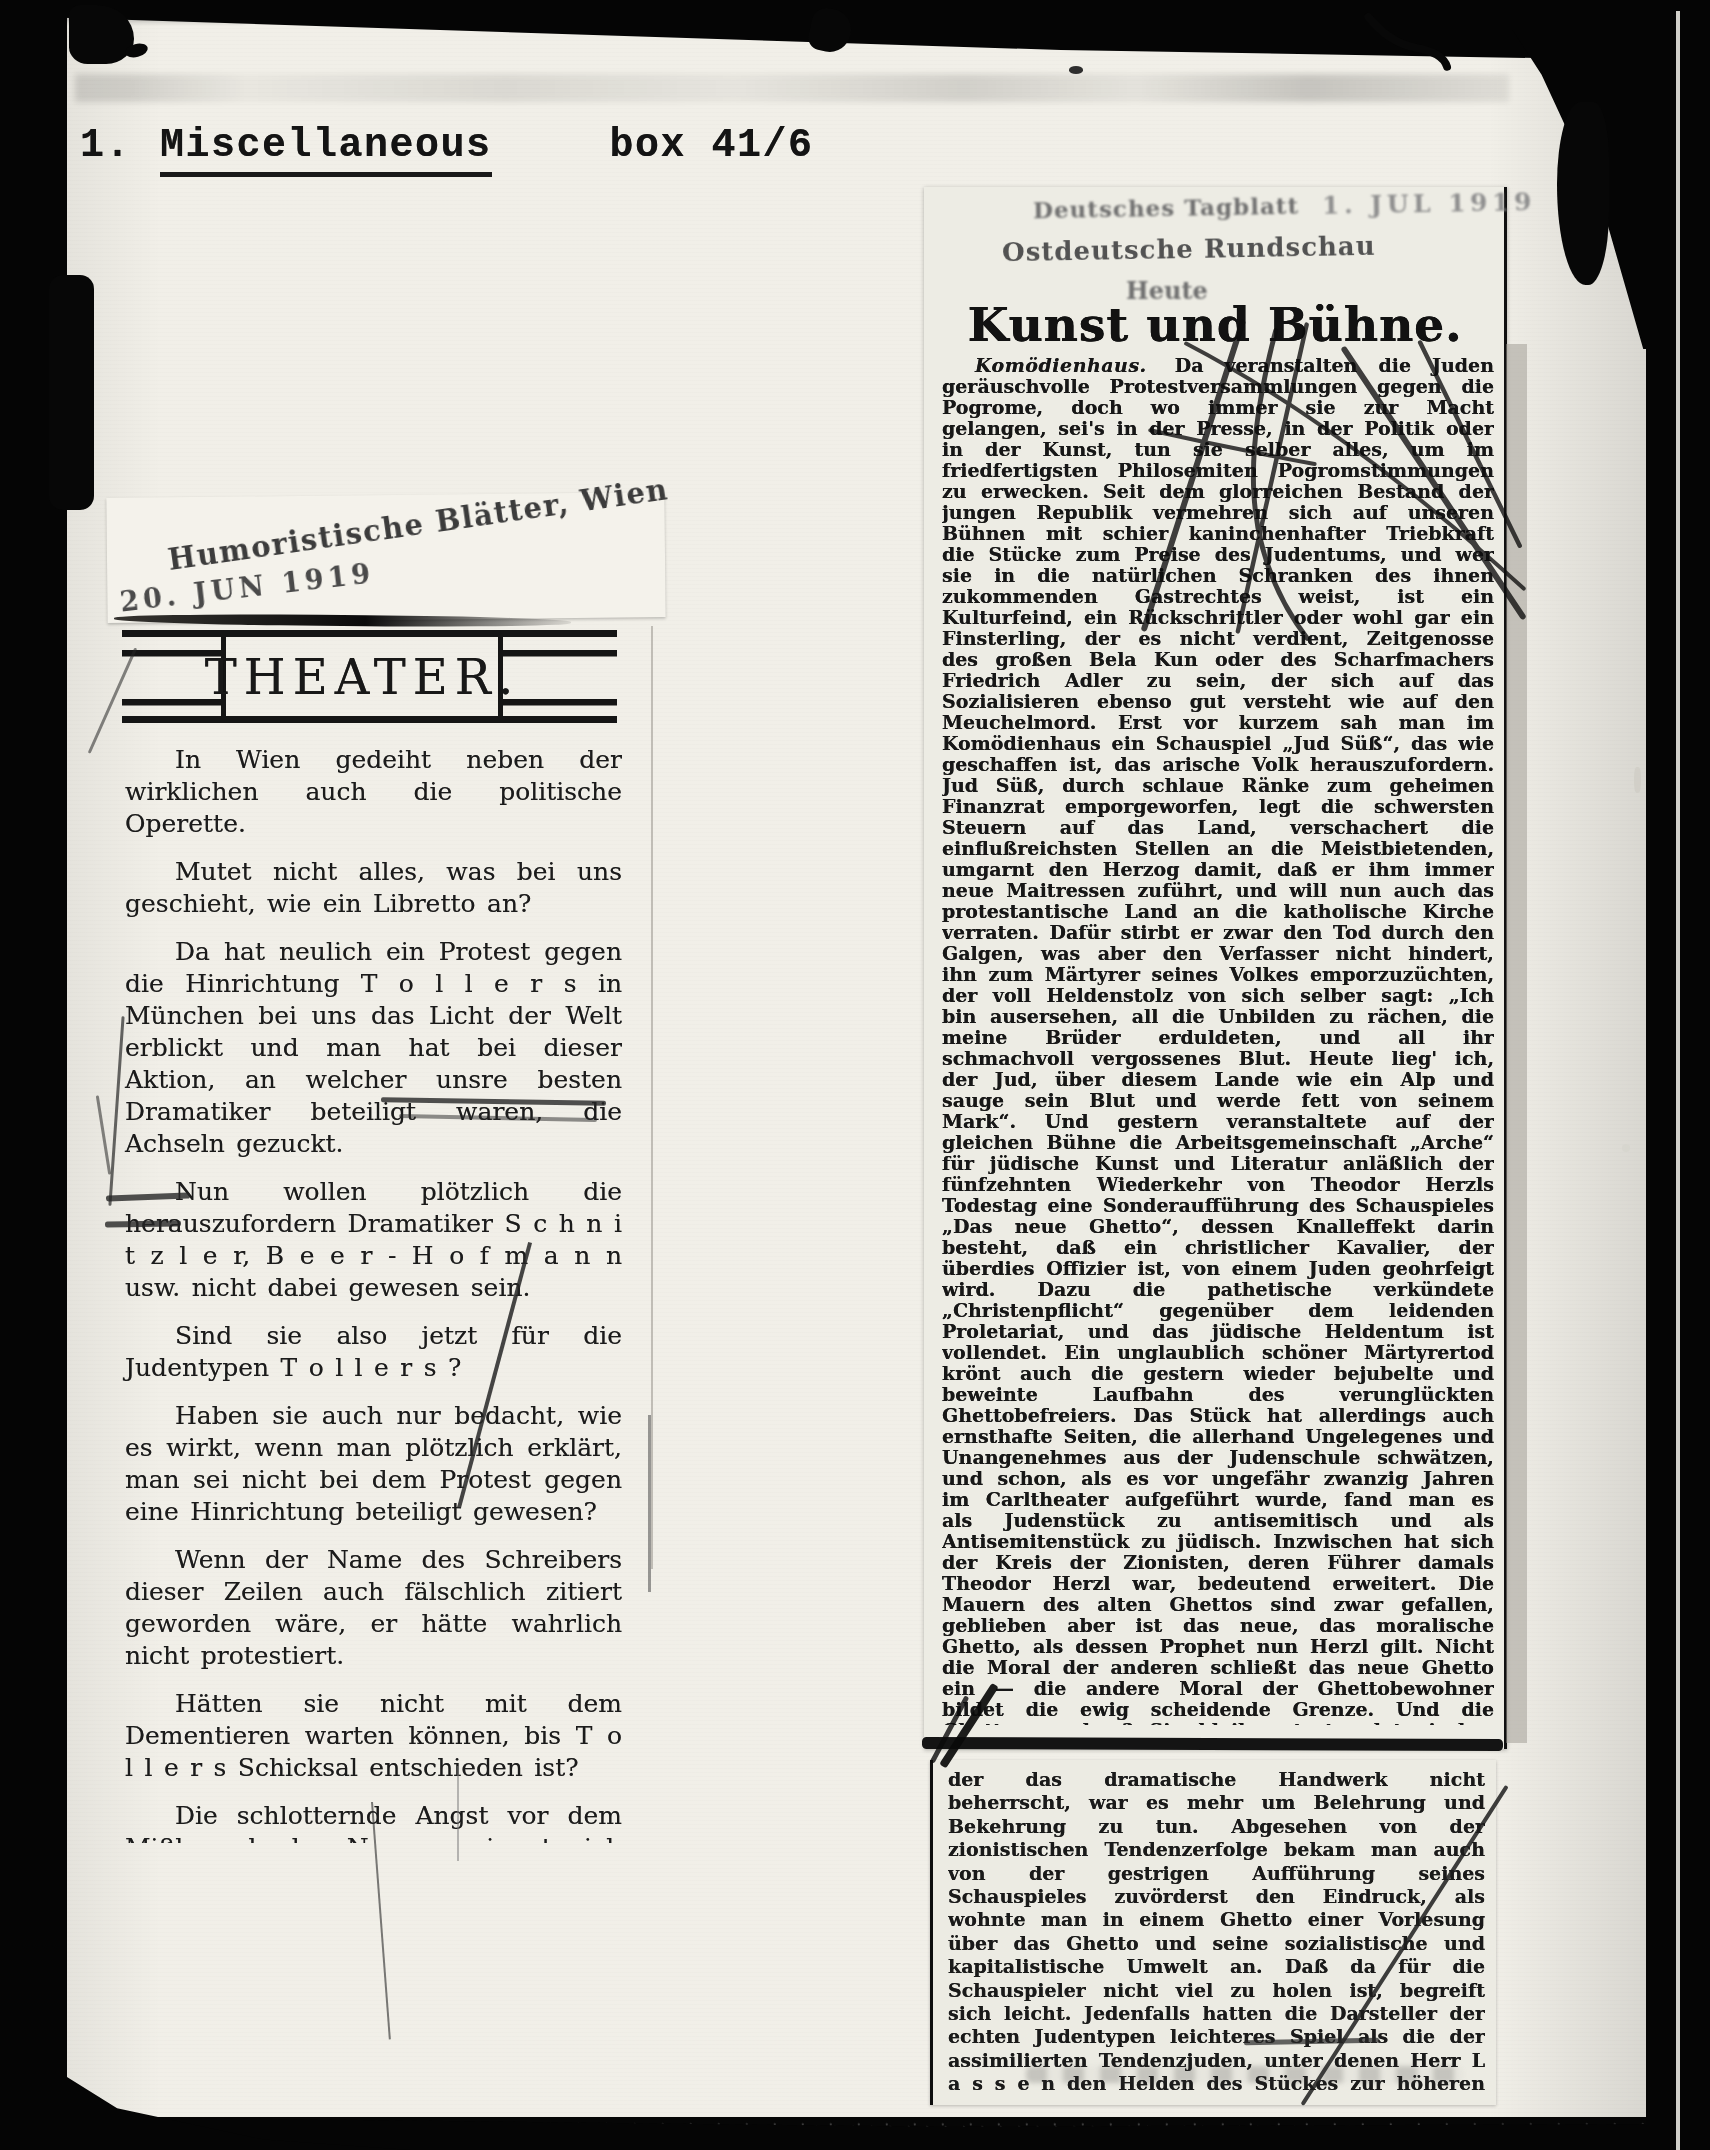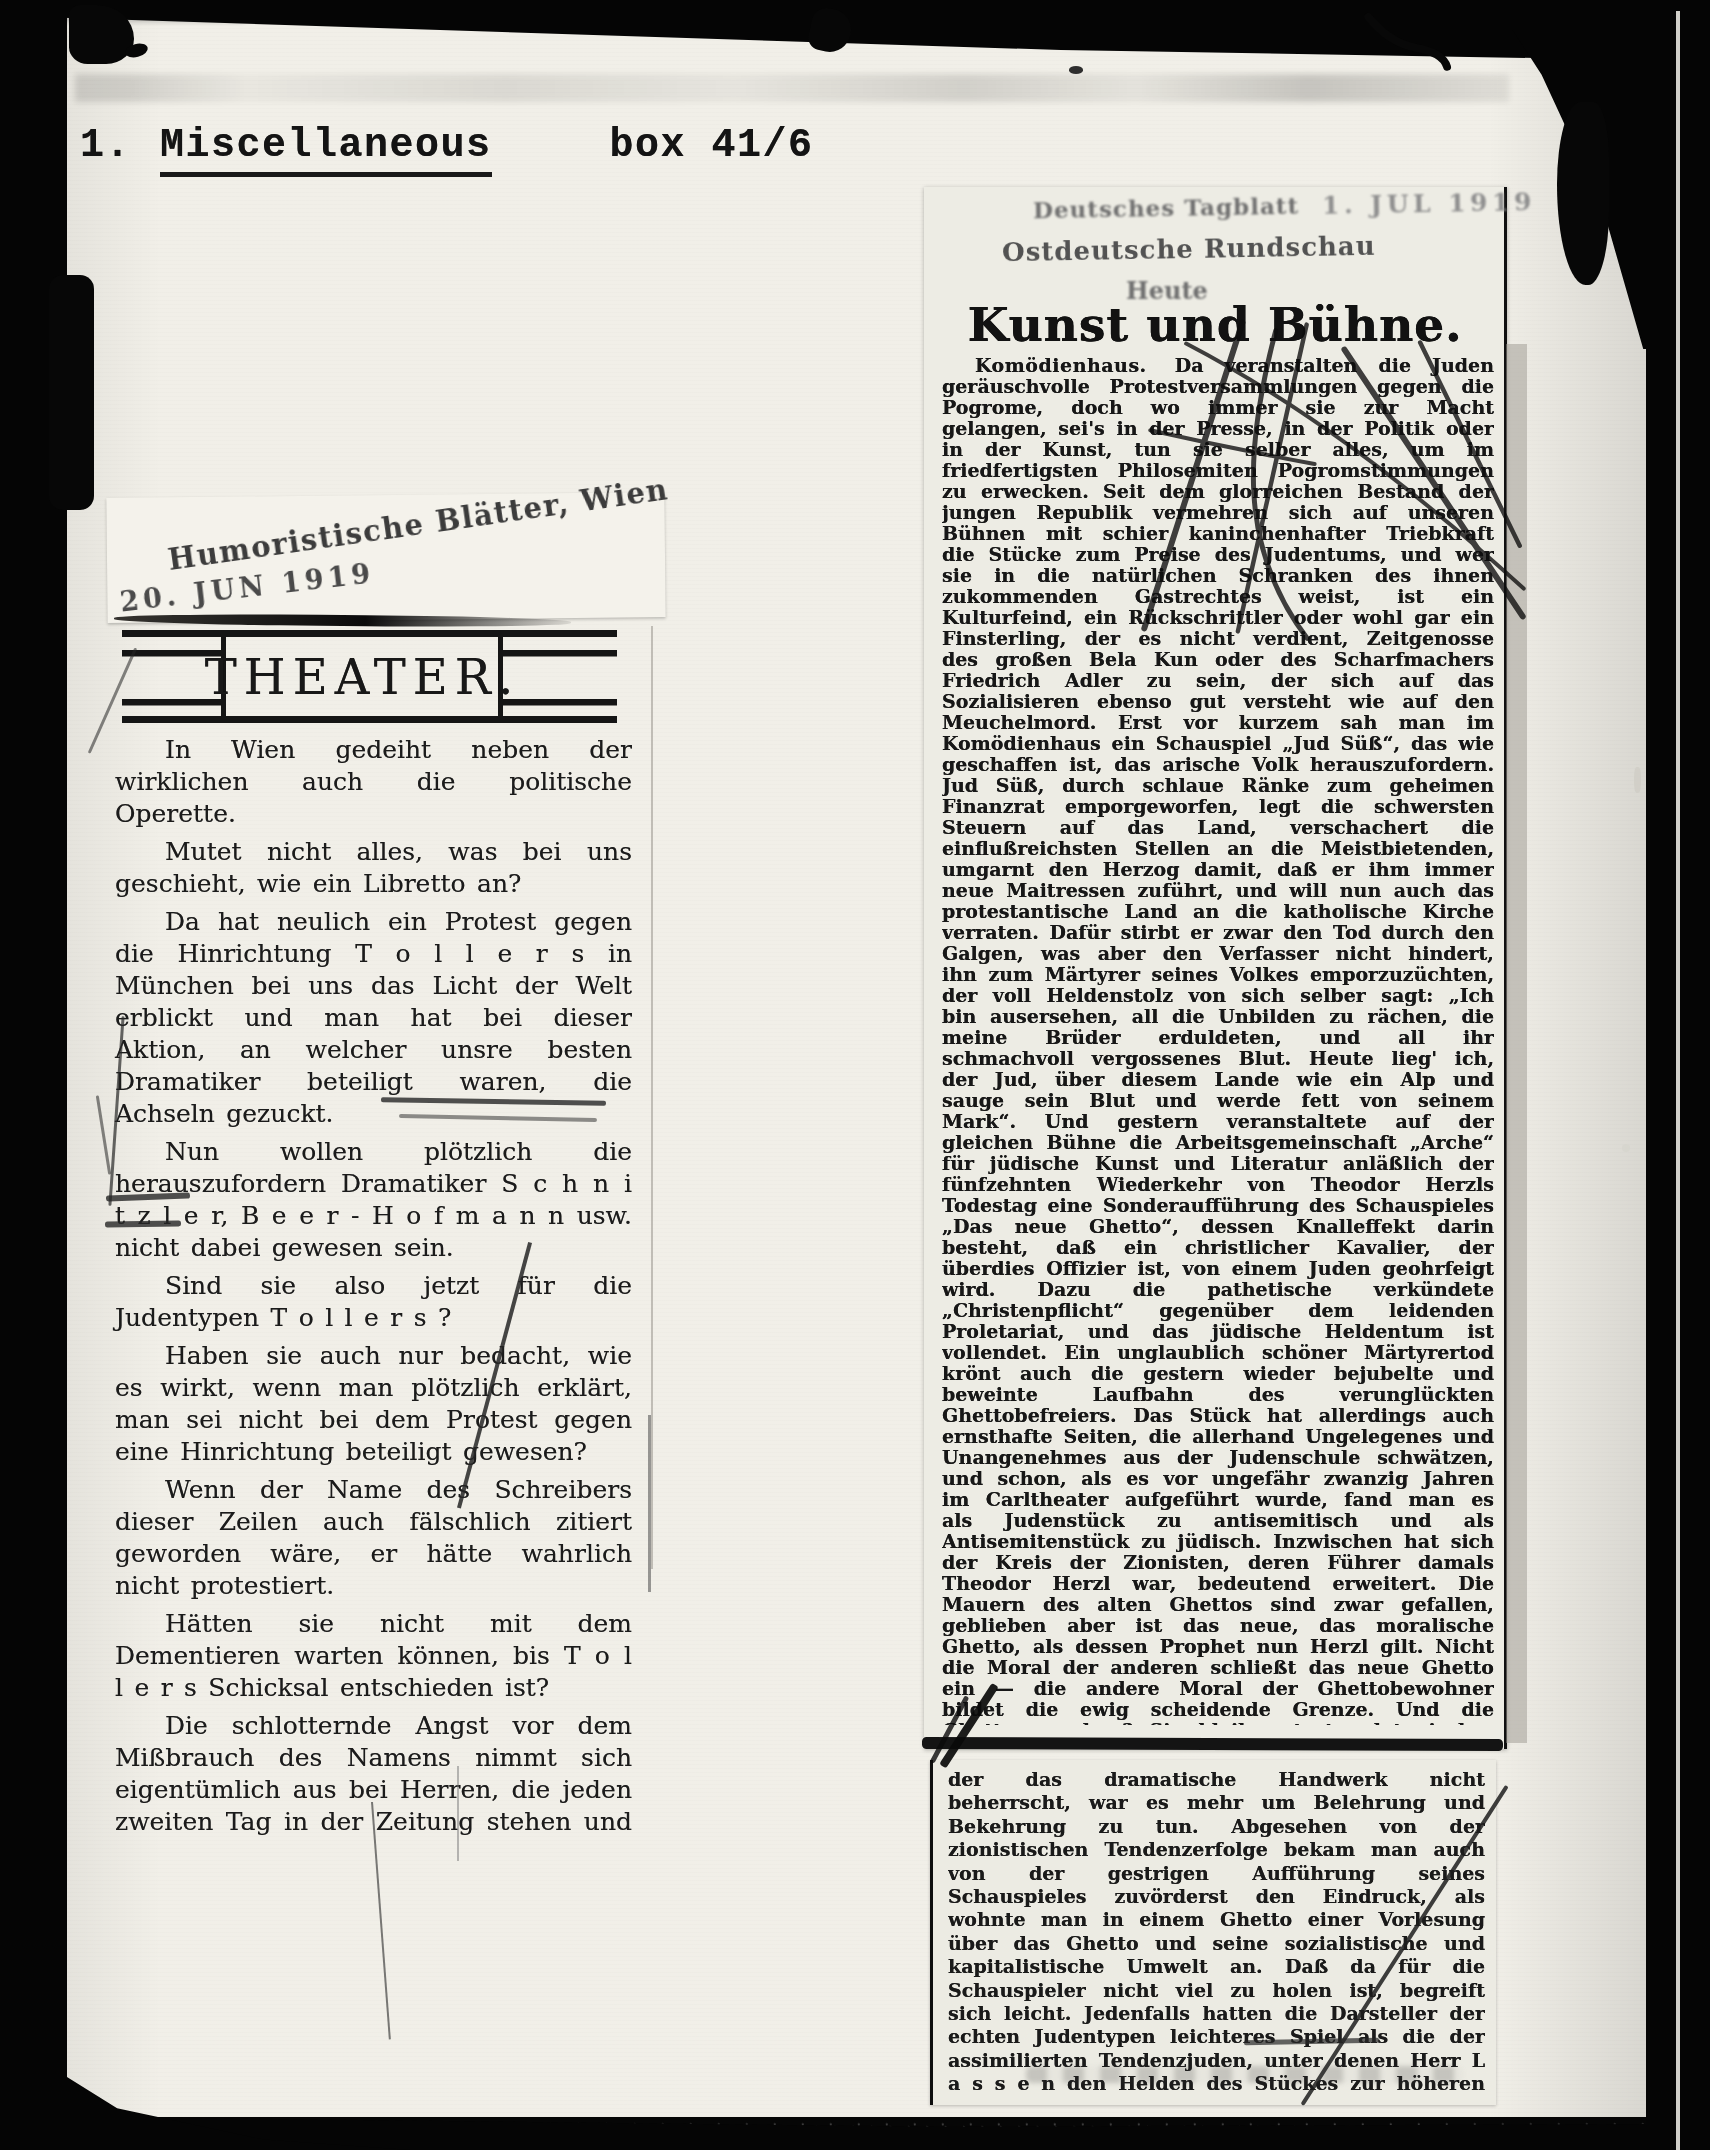--- a/index.html
+++ b/index.html
@@ -65,21 +65,21 @@
     background:
       linear-gradient(#151515 0 0) no-repeat 0 18%/100% 6.5px,
       linear-gradient(#151515 0 0) no-repeat 0 86%/100% 6.5px;}
   .tb-left{left:0;width:99px;border-right:5px solid #151515;}
   .tb-right{right:0;width:114px;border-left:5px solid #151515;}
   .tb-center{position:absolute;left:104px;right:118px;top:0;bottom:0;display:flex;align-items:center;justify-content:center;}
   .tb-center span{font-size:48px;color:#181818;letter-spacing:7px;text-shadow:0 0 0.5px rgba(0,0,0,.7);}
   .left-body{position:absolute;left:109px;top:728px;width:529px;height:1115px;overflow:hidden;
     font-size:25px;line-height:32px;color:#1b1b1b;text-align:justify;word-spacing:3.5px;
     text-shadow:0 0 0.5px rgba(20,20,20,.55);}
-  .left-body p{margin:6px;text-indent:50px;}
+  .left-body p{margin:16px;text-indent:50px;}
   .crease-l1{position:absolute;left:651px;top:626px;width:2px;height:943px;background:#8f8c84;opacity:.5;}
   .crease-l2{position:absolute;left:648px;top:1415px;width:3px;height:177px;background:#4a4a4a;opacity:.55;}
   .crease-l3{position:absolute;left:457px;top:1766px;width:2px;height:95px;background:#777;opacity:.5;}
   
   .pencil{position:absolute;background:#262626;}
   .u-schnitzler1{left:381px;top:1099px;width:225px;height:4.5px;opacity:.8;transform:rotate(.9deg);border-radius:2px;}
   .u-schnitzler2{left:399px;top:1116px;width:198px;height:4px;opacity:.5;transform:rotate(1.2deg);border-radius:2px;}
   .s-wirkt{left:106px;top:1194px;width:84px;height:6px;opacity:.8;transform:rotate(-2deg);border-radius:2.5px;}
   .s-nicht{left:105px;top:1221px;width:76px;height:5.5px;opacity:.8;transform:rotate(-1deg);border-radius:2.5px;}
   .sm-verlieren{left:112px;top:1345px;width:249px;height:22px;background:#555;opacity:.32;filter:blur(2.5px);border-radius:9px;}
@@ -97,21 +97,21 @@
   .stamp-r1{left:1033px;top:194px;font-size:23px;filter:blur(0.8px);transform:rotate(-1deg);letter-spacing:1px;}
   .stamp-r2{left:1002px;top:234px;font-size:26px;color:#525252;filter:blur(0.6px);transform:rotate(-1deg);letter-spacing:1px;}
   .stamp-r3{left:1126px;top:276px;font-size:24px;filter:blur(0.8px);}
   .stamp-rdate{left:1322px;top:189px;font-size:25px;color:#8f8f8f;filter:blur(0.9px);letter-spacing:4.5px;transform:rotate(-1deg);}
   .headline-r{position:absolute;left:946px;top:297px;width:538px;text-align:center;
     font-size:47px;font-weight:700;color:#121212;letter-spacing:1px;
     text-shadow:0.5px 0 0 #121212, 0 0 0.5px rgba(0,0,0,.8);}
   .right-body{position:absolute;left:942px;top:355px;width:552px;height:1370px;overflow:hidden;
     font-size:19px;font-weight:600;line-height:21px;color:#171717;text-align:justify;
     word-spacing:3.5px;text-shadow:0 0 0.5px rgba(10,10,10,.8);text-indent:33px;}
-  .right-body .lead{font-weight:700;letter-spacing:0.5px;margin-right:7px;}
+  .right-body .lead{font-weight:700;letter-spacing:0.5px;margin-right:7px;font-style:italic;}
   
   .clip-bottom{position:absolute;left:930px;top:1760px;width:563px;height:345px;background:#ecebe3;
     border-left:3.5px solid #0e0e0e;box-shadow:0 1px 3px rgba(20,20,20,.25);}
   .bottom-body{position:absolute;left:948px;top:1768px;width:537px;height:329px;overflow:hidden;
     font-size:19px;font-weight:600;line-height:23.4px;color:#1a1a1a;text-align:justify;
     word-spacing:3.5px;text-shadow:0 0 0.5px rgba(10,10,10,.8);}
   .blot-bc1{left:965px;top:1677px;width:7.5px;height:97px;background:#0a0a0a;opacity:.92;transform:rotate(33deg);border-radius:3px;}
   .blot-bc2{left:947px;top:1692px;width:5px;height:75px;background:#0a0a0a;opacity:.8;transform:rotate(28deg);border-radius:2.5px;}
   .diag-br{left:1302px;top:2103px;width:379px;height:3.5px;background:#1d1d1d;opacity:.85;
     transform-origin:0 50%;transform:rotate(-57.3deg);border-radius:2px;position:absolute;}

